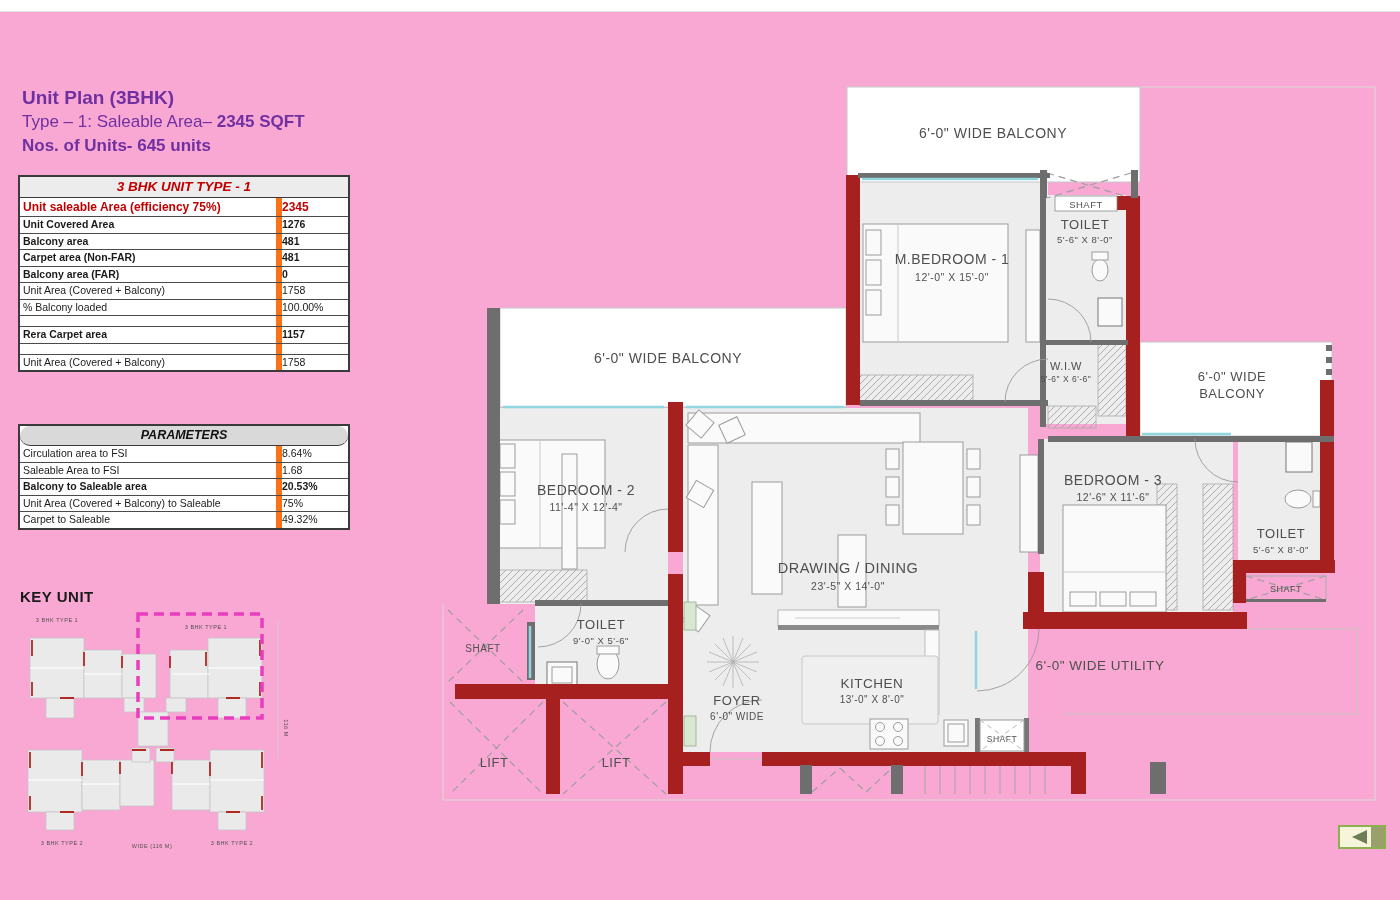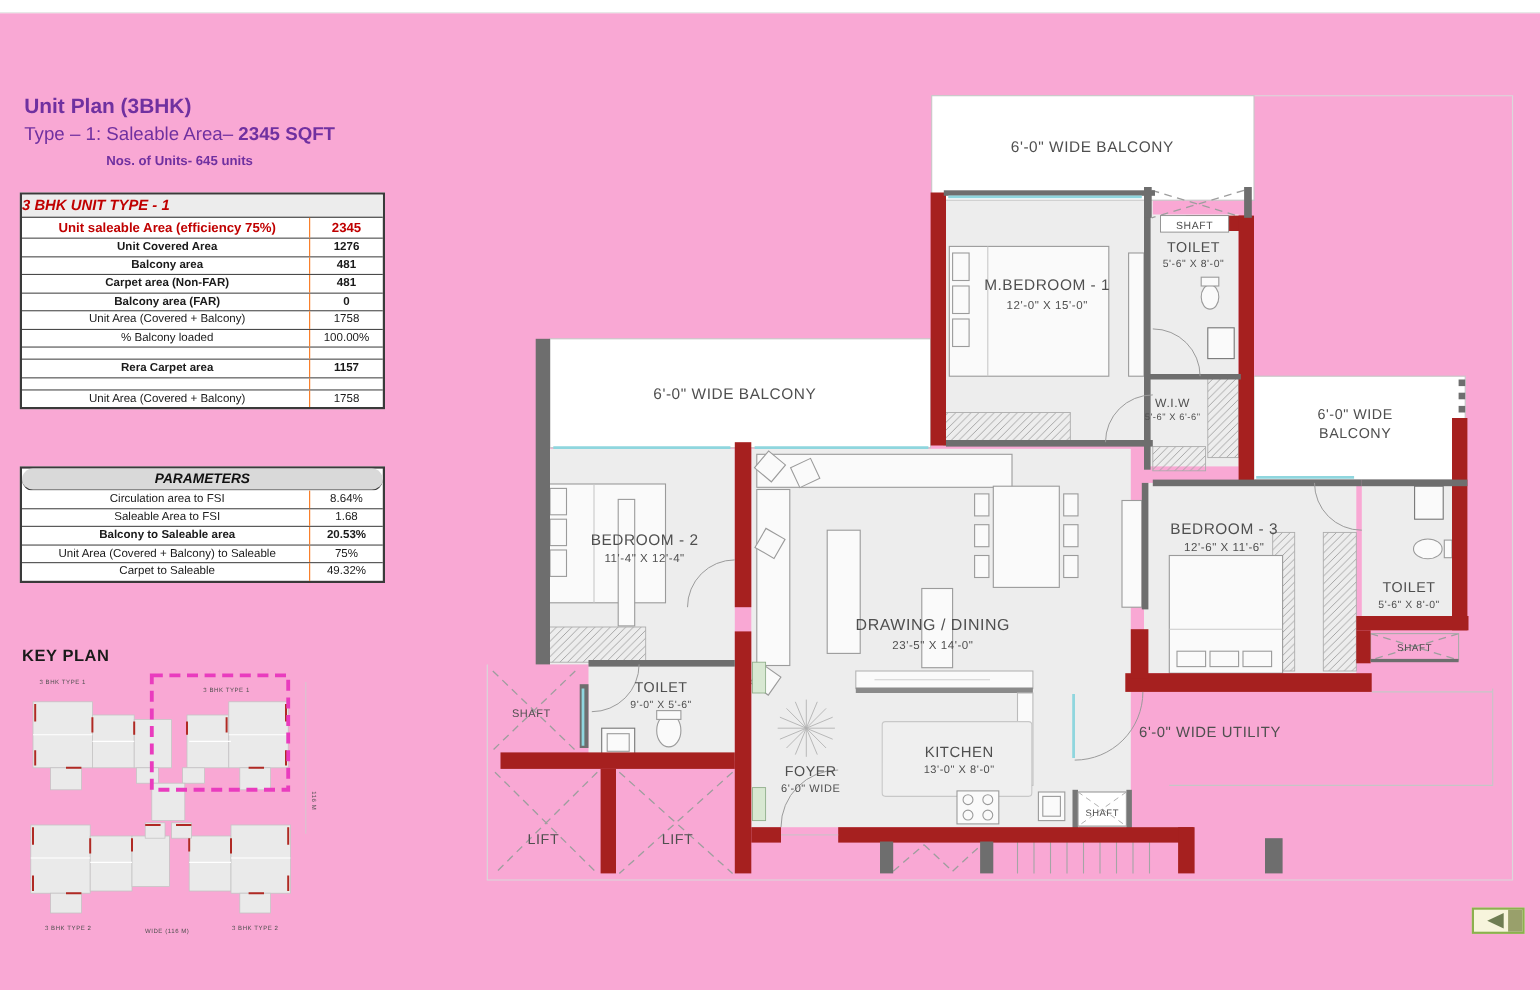--- a/index.html
+++ b/index.html
@@ -3,35 +3,35 @@
 <meta charset="utf-8">
 <style>
   html,body{margin:0;padding:0;background:#fff;}
   .page{position:relative;width:1400px;height:900px;background:#f9a8d4;outline:1px solid #E6E6E6;
         font-family:"Liberation Sans",sans-serif;overflow:hidden;margin-top:12px;}
   
   .titleblock{position:absolute;left:22px;top:74px;color:#7030A0;}
   .tb1{font-size:19px;font-weight:bold;line-height:24px;}
   .tb2{font-size:17px;line-height:24px;}
   .tb2 b{font-weight:bold;}
-  .tb3{font-size:12px;font-weight:bold;line-height:24px;text-align:center;}
+  .tb3{font-size:17px;font-weight:bold;line-height:24px;}
   
   .dtable{position:absolute;left:18px;width:328px;border:2px solid #3A3A3A;background:#fff;}
   .t1{top:163px;}
   .t2{top:412px;}
-  .ttitle{height:20px;line-height:20px;font-size:13.5px;font-weight:bold;
+  .ttitle{height:20px;line-height:20px;text-align:center;font-size:13.5px;font-weight:bold;
           font-style:italic;color:#C00000;background:#ECECEC;border-bottom:1px solid #3A3A3A;}
   .ptitle{height:19px;line-height:19px;text-align:center;font-size:12.5px;font-weight:bold;
           font-style:italic;color:#111;background:#D9D9D9;border-bottom:1px solid #3A3A3A;border-radius:10px;}
   .trow{display:flex;height:15.5px;line-height:15.5px;border-bottom:1px solid #4A4A4A;font-size:10.5px;color:#1A1A1A;}
   .trow:last-child{border-bottom:none;}
   .trow.blank{height:10px;}
   .trow.main{height:18px;line-height:18px;}
-  .tl{flex:1;padding-left:3px;white-space:nowrap;overflow:hidden;text-align:center;}
-  .tv{width:66px;border-left:1px solid #f97316;text-align:center;}
+  .tl{flex:1;padding-left:3px;white-space:nowrap;overflow:hidden;}
+  .tv{width:66px;border-left:6px solid #f97316;}
   .b{font-weight:bold;}
   .redb{color:#C00000;font-weight:bold;}
   .main .tl{font-size:12px;} .main .tv{font-size:12px;}
   
   .keyplan-title{position:absolute;left:20px;top:576px;font-size:15px;font-weight:bold;color:#1A1A1A;letter-spacing:.5px;}
   .keyplan{position:absolute;left:20px;top:596px;}
   
   .plansvg{position:absolute;left:440px;top:60px;}
   svg text{font-family:"Liberation Sans",sans-serif;fill:#4F4F4F;letter-spacing:.5px;}
   
@@ -118,21 +118,21 @@
     <div class="trow">
         <div class="tl">Unit Area (Covered + Balcony) to Saleable</div>
         <div class="tv">75%</div>
       </div>
     <div class="trow">
         <div class="tl">Carpet to Saleable</div>
         <div class="tv">49.32%</div>
       </div>
   </div>
 
-  <div class="keyplan-title">KEY PLAN</div>
+  <div class="keyplan-title">KEY UNIT</div>
   <svg class="keyplan" width="270" height="248" viewBox="0 0 270 248">
     <g fill="#EAEAEA" stroke="#C4C4C4" stroke-width="0.7">
       <rect x="10" y="30" width="54" height="60"></rect>
         <rect x="64" y="42" width="38" height="48"></rect>
       <rect x="102" y="46" width="34" height="44"></rect>
         <rect x="150" y="42" width="38" height="48"></rect>
       <rect x="188" y="30" width="54" height="60"></rect>
         <rect x="26" y="90" width="28" height="20"></rect>
       <rect x="198" y="90" width="28" height="20"></rect>
         <rect x="104" y="90" width="20" height="14"></rect>

